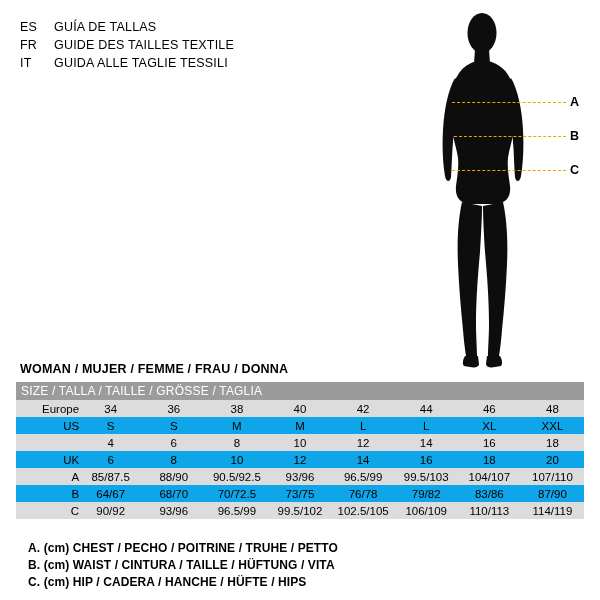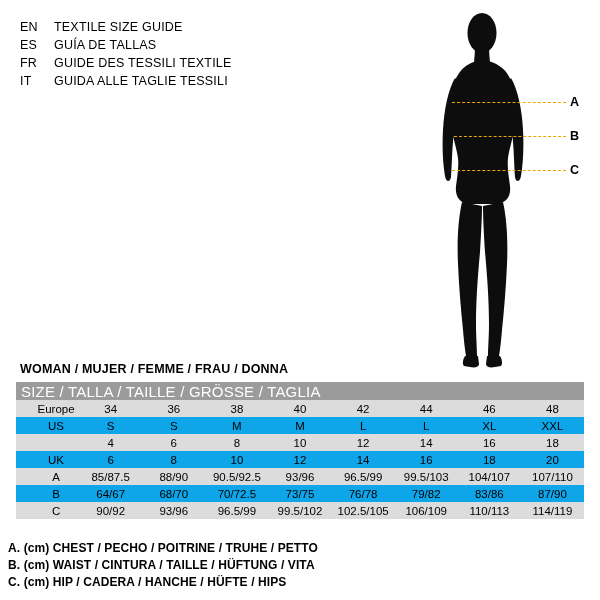--- a/index.html
+++ b/index.html
@@ -90,72 +90,68 @@
     font-size: 11.5px;
   }
   .size-table td, .size-table th {
     padding: 0;
     height: 17px;
     text-align: center;
     font-weight: normal;
     vertical-align: middle;
   }
   .size-table .rowhead {
-    text-align: center;
+    text-align: right;
     padding-left: 17px;
   }
   .hdr-row td {
     background: #9b9b9b;
     color: #ffffff;
-    font-size: 15px;
+    font-size: 12px;
     height: 18px;
   }
   .hdr-row td.rowhead {
     text-align: left;
     padding-left: 5px;
     letter-spacing: 0.2px;
   }
   .row-shaded td {
     background: #dcdcdc;
   }
   .row-plain td {
     background: #0ea5e9;
   }
 
   
   .legend {
     position: absolute;
-    left: 8px;
+    left: 28px;
     top: 540px;
     width: 420px;
   }
   .legend-row {
     font-size: 12px;
     font-weight: 700;
     line-height: 17px;
     letter-spacing: 0.1px;
   }
 </style>
 </head>
 <body>
 
 <div class="page">
 
   <div class="lang-block">
-    <div class="lang-row">
-      <span class="lang-code">EN</span>
-      <span class="lang-text">TEXTILE SIZE GUIDE</span>
-    </div>
     <div class="lang-row">
       <span class="lang-code">ES</span>
       <span class="lang-text">GUÍA DE TALLAS</span>
     </div>
     <div class="lang-row">
       <span class="lang-code">FR</span>
-      <span class="lang-text">GUIDE DES TESSILI TEXTILE</span>
+      <span class="lang-text">GUIDE DES TAILLES TEXTILE</span>
     </div>
     <div class="lang-row">
       <span class="lang-code">IT</span>
       <span class="lang-text">GUIDA ALLE TAGLIE TESSILI</span>
     </div>
   </div>
 
   <div class="figure-wrap">
     <svg class="figure-svg" width="160" height="370" viewBox="0 0 160 370">
       <g fill="#0d0d0d">

